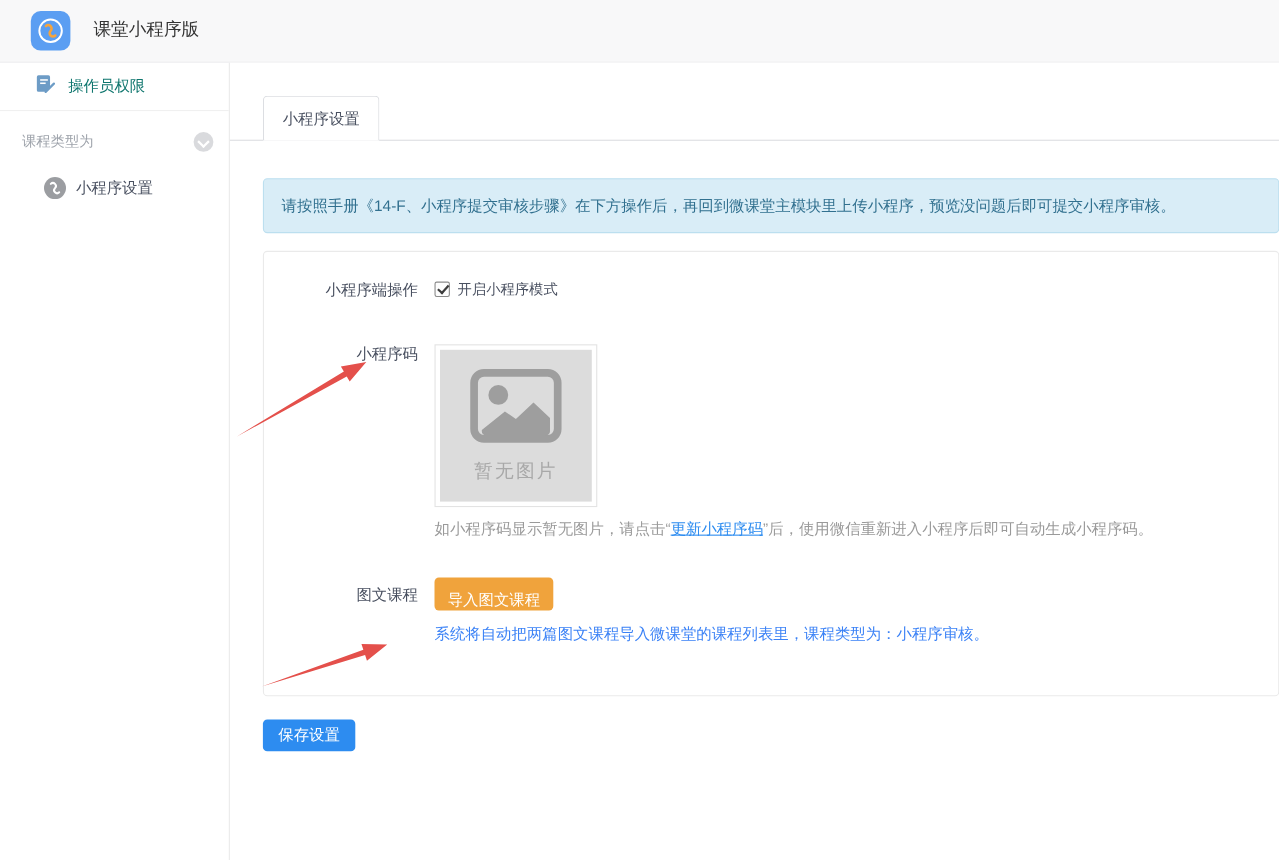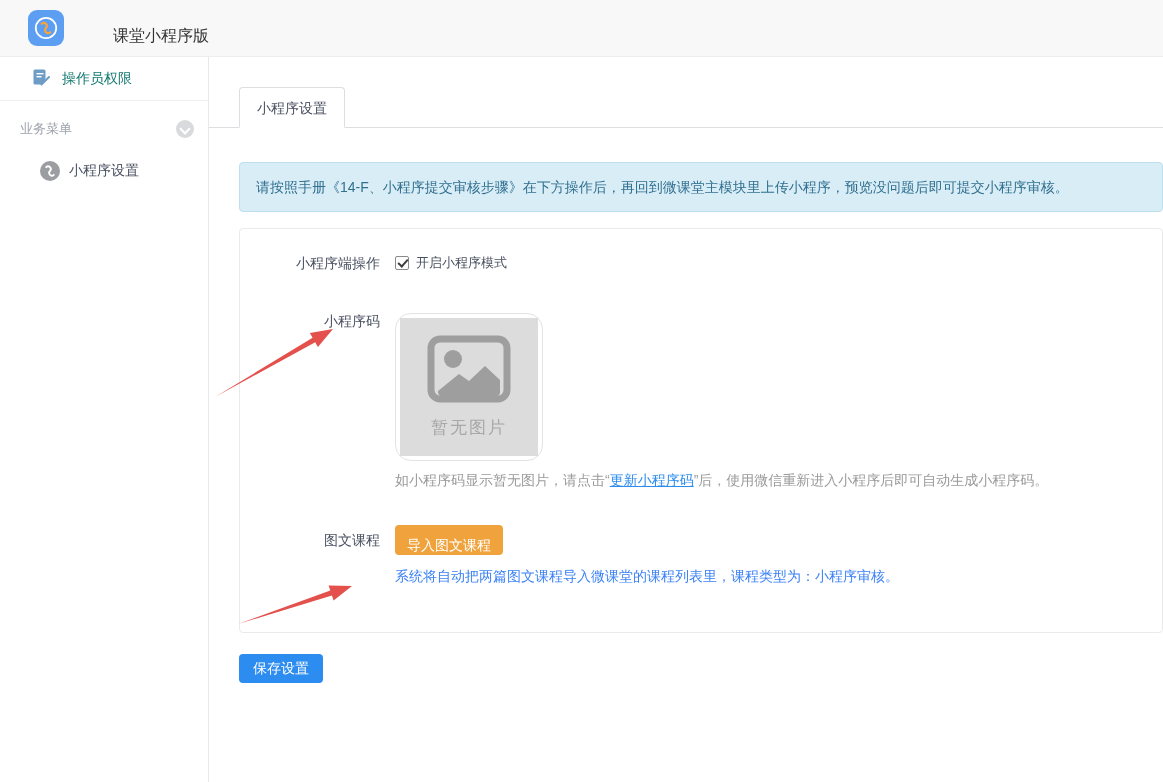--- a/index.html
+++ b/index.html
@@ -3,22 +3,22 @@
 <meta charset="utf-8">
 <style>
   * { margin:0; padding:0; box-sizing:border-box; }
   html,body { width:1163px; height:782px; overflow:hidden;
     font-family:"Liberation Sans","DejaVu Sans",sans-serif; background:#fff; }
 
   
   .app-header { position:relative; height:57px; background:#f8f8f9; border-bottom:1px solid #ededf0; }
   .logo { position:absolute; left:28px; top:10px; width:36px; height:36px; border-radius:9px;
     background:var(--logo_blue); display:flex; align-items:center; justify-content:center; }
-  .app-title { position:absolute; left:85px; top:8px; height:56px; line-height:56px;
-    font-size:16px; color:#333;margin-left:28px; }
+  .app-title { position:absolute; left:85px; top:0; height:56px; line-height:56px;
+    font-size:16px; color:#333; }
 
   
   .layout { display:flex; height:725px; }
   .sidebar { width:209px; flex:none; border-right:1px solid #e8e8e8; background:#fff; }
   .main { flex:1; position:relative; background:#fff; min-width:0; }
 
   
   .side-item { height:43px; display:flex; align-items:center; padding-left:32px; cursor:pointer; }
   .side-item .label { margin-left:12px; font-size:14px; color:#0f766e; }
   .side-divider { height:1px; background:#f0f0f0; }
@@ -51,21 +51,21 @@
     font-size:14px; color:#495060; }
   .row-mode { align-items:center; margin-bottom:40px; }
   .row-mode .form-label { line-height:20px; }
   .checkbox-wrap { display:flex; align-items:center; cursor:pointer; }
   .checkbox { width:14px; height:14px; border:1px solid #8a8a8a; border-radius:2px;
     background:#fdfdfd; position:relative; }
   .checkbox.checked::after { content:""; position:absolute; left:2px; top:2px; width:8px; height:4px;
     border-left:2px solid #3c3c3c; border-bottom:2px solid #3c3c3c; transform:rotate(-48deg); }
   .checkbox-label { margin-left:7px; font-size:13px; color:#495060; }
 
-  .qr-box { width:148px; height:148px; border:1px solid #e3e3e3; border-radius:16px;
+  .qr-box { width:148px; height:148px; border:1px solid #e3e3e3; border-radius:0;
     background:#fff; padding:4px; cursor:pointer; }
   .qr-inner { width:100%; height:100%; background:#dcdcdc; display:flex; flex-direction:column;
     align-items:center; }
   .qr-inner svg { margin-top:17px; }
   .qr-text { margin-top:9px; font-size:17px; color:#a8a8a8; letter-spacing:2px; }
   .help-text { margin-top:8px; max-width:655px; font-size:14px; color:#9a9a9a; line-height:22px; }
   .help-text a { color:var(--primary); text-decoration:underline; cursor:pointer; }
 
   .row-course { margin-top:34px; }
   .row-course .form-label { line-height:30px; }
@@ -104,21 +104,21 @@
           <path d="M3 1.5 h9 a1.5 1.5 0 0 1 1.5 1.5 v9 l-4 4.5 h-6.5 a1.5 1.5 0 0 1 -1.5 -1.5 v-12 a1.5 1.5 0 0 1 1.5 -1.5 z" fill="#6d9cc6"></path>
           <rect x="4.5" y="5" width="7" height="1.4" fill="#fff"></rect>
           <rect x="4.5" y="8" width="5" height="1.4" fill="#fff"></rect>
           <path d="M9.5 16.5 l7.5 -7.5" stroke="#6d9cc6" stroke-width="2" stroke-linecap="round"></path>
         </svg>
       </span>
       <span class="label">操作员权限</span>
     </div>
     <div class="side-divider"></div>
     <div class="side-section">
-      <span class="label">业务菜单</span>
+      <span class="label">课程类型为</span>
       <span class="chev-circle"></span>
     </div>
     <div class="side-menu-item">
       <span class="mp-circle">
         <svg width="20" height="20" viewBox="0 0 20 20">
           <g transform="rotate(-45 10 10)">
             <path d="M10 4.6 a2.7 2.7 0 0 1 0 5.4 a2.7 2.7 0 0 0 0 5.4" fill="none" stroke="#ffffff" stroke-width="1.8" stroke-linecap="round"></path>
           </g>
         </svg>
       </span>

